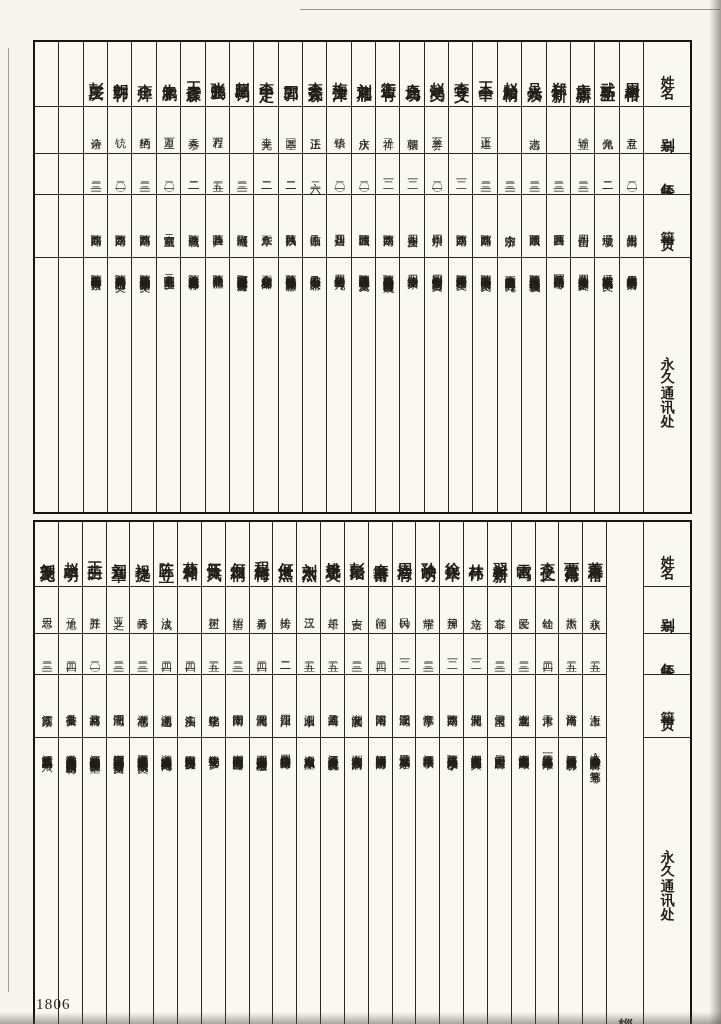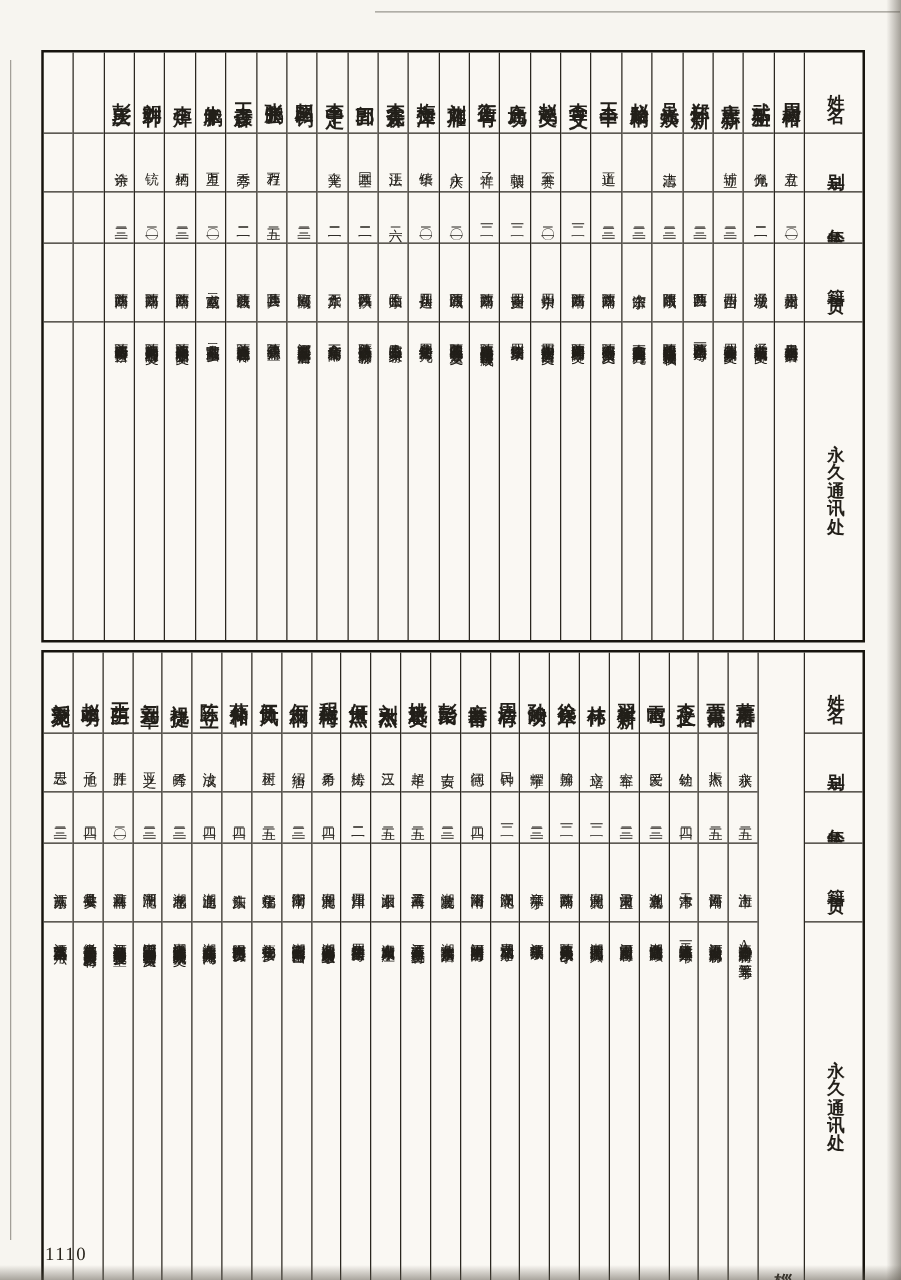--- a/index.html
+++ b/index.html
@@ -411,18 +411,18 @@
       <div class="col person-col">
         <div class="cell r-name">刘秉龙</div>
         <div class="cell r-alias">思云</div>
         <div class="cell r-age">二三</div>
         <div class="cell r-native">江苏南京</div>
         <div class="cell r-addr">江苏南京洪武路第二百二十六号</div>
       </div>
     </div>
 </div>
 
-<div class="page-number">1110</div>
+<div class="page-number">1806</div>
 
 <div class="edge-left"></div>
 <div class="edge-top"></div>
 <div class="edge-right"></div>
 <div class="edge-bottom"></div>
 
 </body></html>

